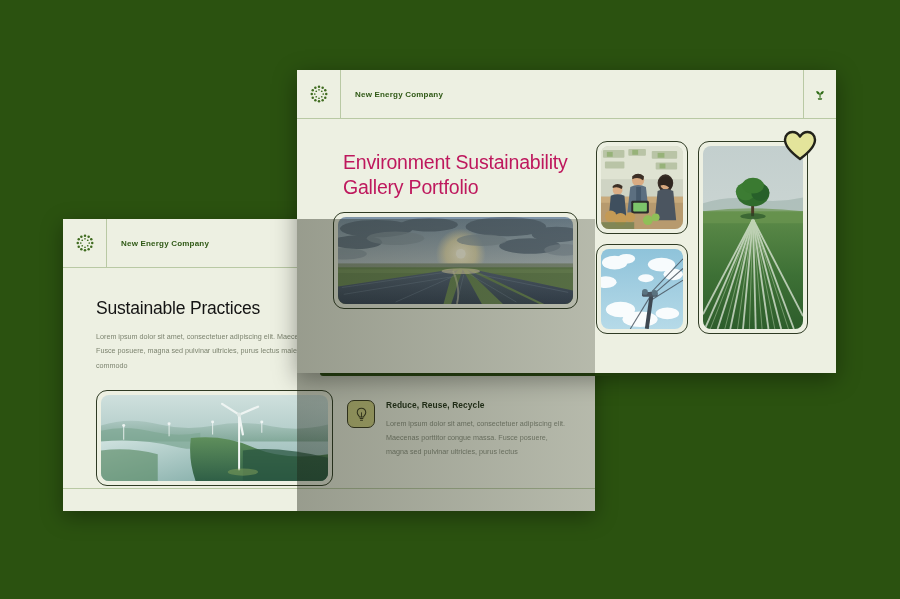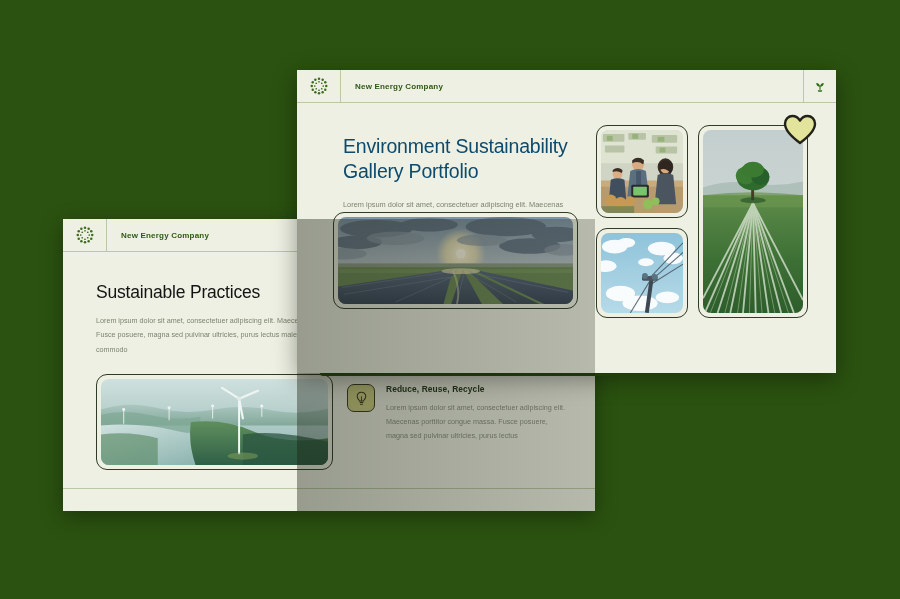--- a/index.html
+++ b/index.html
@@ -27,21 +27,21 @@
 
   .slide-stack-bar {
     position: absolute;
     background: #2c5210;
     border-radius: 0 0 3px 3px;
   }
 
   .slide-header {
     display: flex;
     align-items: stretch;
-    height: 33px;
+    height: 49px;
     border-bottom: 1px solid #b9c9a4;
     background: #edf0e2;
   }
 
   .logo-cell {
     width: 44px;
     display: flex;
     align-items: center;
     justify-content: center;
     border-right: 1px solid #b9c9a4;
@@ -103,21 +103,21 @@
 
   .front-text-col {
     width: 235px;
     flex: none;
     padding-top: 9px;
   }
 
   .front-title {
     font-size: 19.5px;
     line-height: 1.28;
-    color: #0c4a6e;
+    color: #be185d;
     font-weight: 400;
     letter-spacing: -.2px;
   }
 
   .front-desc {
     margin-top: 14px;
     font-size: 7.4px;
     line-height: 1.95;
     color: #7d8470;
   }

